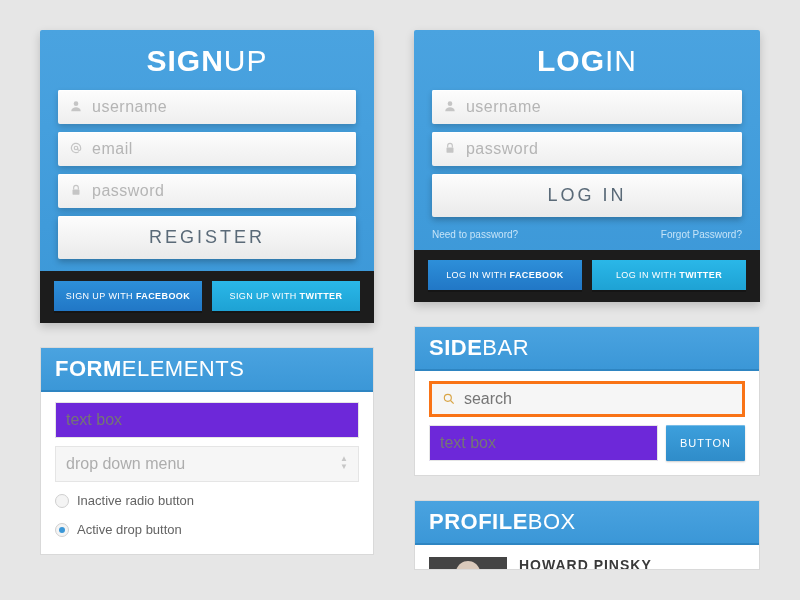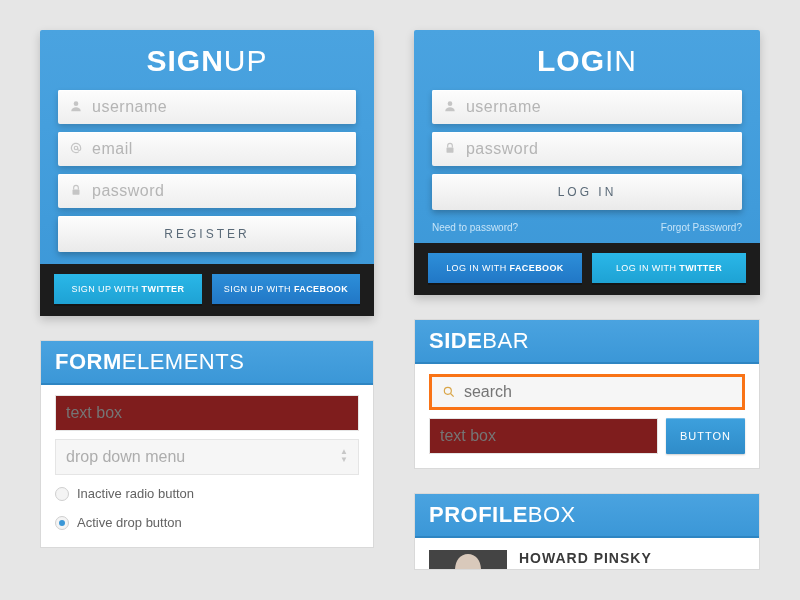--- a/index.html
+++ b/index.html
@@ -73,21 +73,21 @@
     font-weight: 300;
     color: #9c9c9c;
     letter-spacing: 0.5px;
   }
   .input-row input::placeholder { color: #b5b5b5; }
   .big-btn {
     background: linear-gradient(#fdfdfd,#eaeaea);
     border: none;
     width: 100%;
     padding: 11px 0;
-    font-size: 12px;
+    font-size: 18px;
     letter-spacing: 3px;
     color: #5a6a78;
     cursor: pointer;
     border-radius: 2px;
     margin-bottom: 12px;
     box-shadow: inset 0 1px 0 #fff, 0 3px 6px rgba(0,0,0,0.25);
   }
   .link-row {
     display: flex;
     justify-content: space-between;
@@ -111,21 +111,21 @@
     padding: 8px 14px;
     font-size: 22px;
     font-weight: 200;
     letter-spacing: 0.5px;
     border-bottom: 2px solid #2e85c2;
   }
   .card-white-header .bold { font-weight: 700; }
   .card-white-body { padding: 10px 14px 14px 14px; display: flex; flex-direction: column; gap: 8px; }
 
   .form-text {
-    background: #7f1d1d;
+    background: #6d28d9;
     border: 1px solid #e5e5e5;
     padding: 8px 10px;
     font-size: 16px;
     font-weight: 300;
     color: #adadad;
     border-radius: 1px;
   }
   .form-select {
     background: #f6f6f6;
     border: 1px solid #e5e5e5;
@@ -207,22 +207,22 @@
       <span class="icon">
         <svg viewBox="0 0 24 24" width="14" height="14" fill="currentColor">
             <rect x="6" y="11" width="12" height="9" rx="1"></rect>
             <path d="M8 11V8a4 4 0 0 1 8 0v3" fill="none" stroke="currentColor" stroke-width="2"></path>
           </svg>
       </span>
       <input type="password" placeholder="password" style="">
     </div>
     <button class="big-btn">REGISTER</button>
     <div class="card-dark-footer">
+      <button class="social-btn fb"><span>SIGN UP WITH </span><span class="strong">FACEBOOK</span></button>
       <button class="social-btn tw"><span>SIGN UP WITH </span><span class="strong">TWITTER</span></button>
-      <button class="social-btn fb"><span>SIGN UP WITH </span><span class="strong">FACEBOOK</span></button>
     </div>
   </div>
 
   <div class="card-white">
     <div class="card-white-header">
       <span class="bold">FORM</span><span>ELEMENTS</span>
     </div>
     <div class="card-white-body">
       <input class="form-text" type="text" placeholder="text box" style="">
       <div class="form-select">

